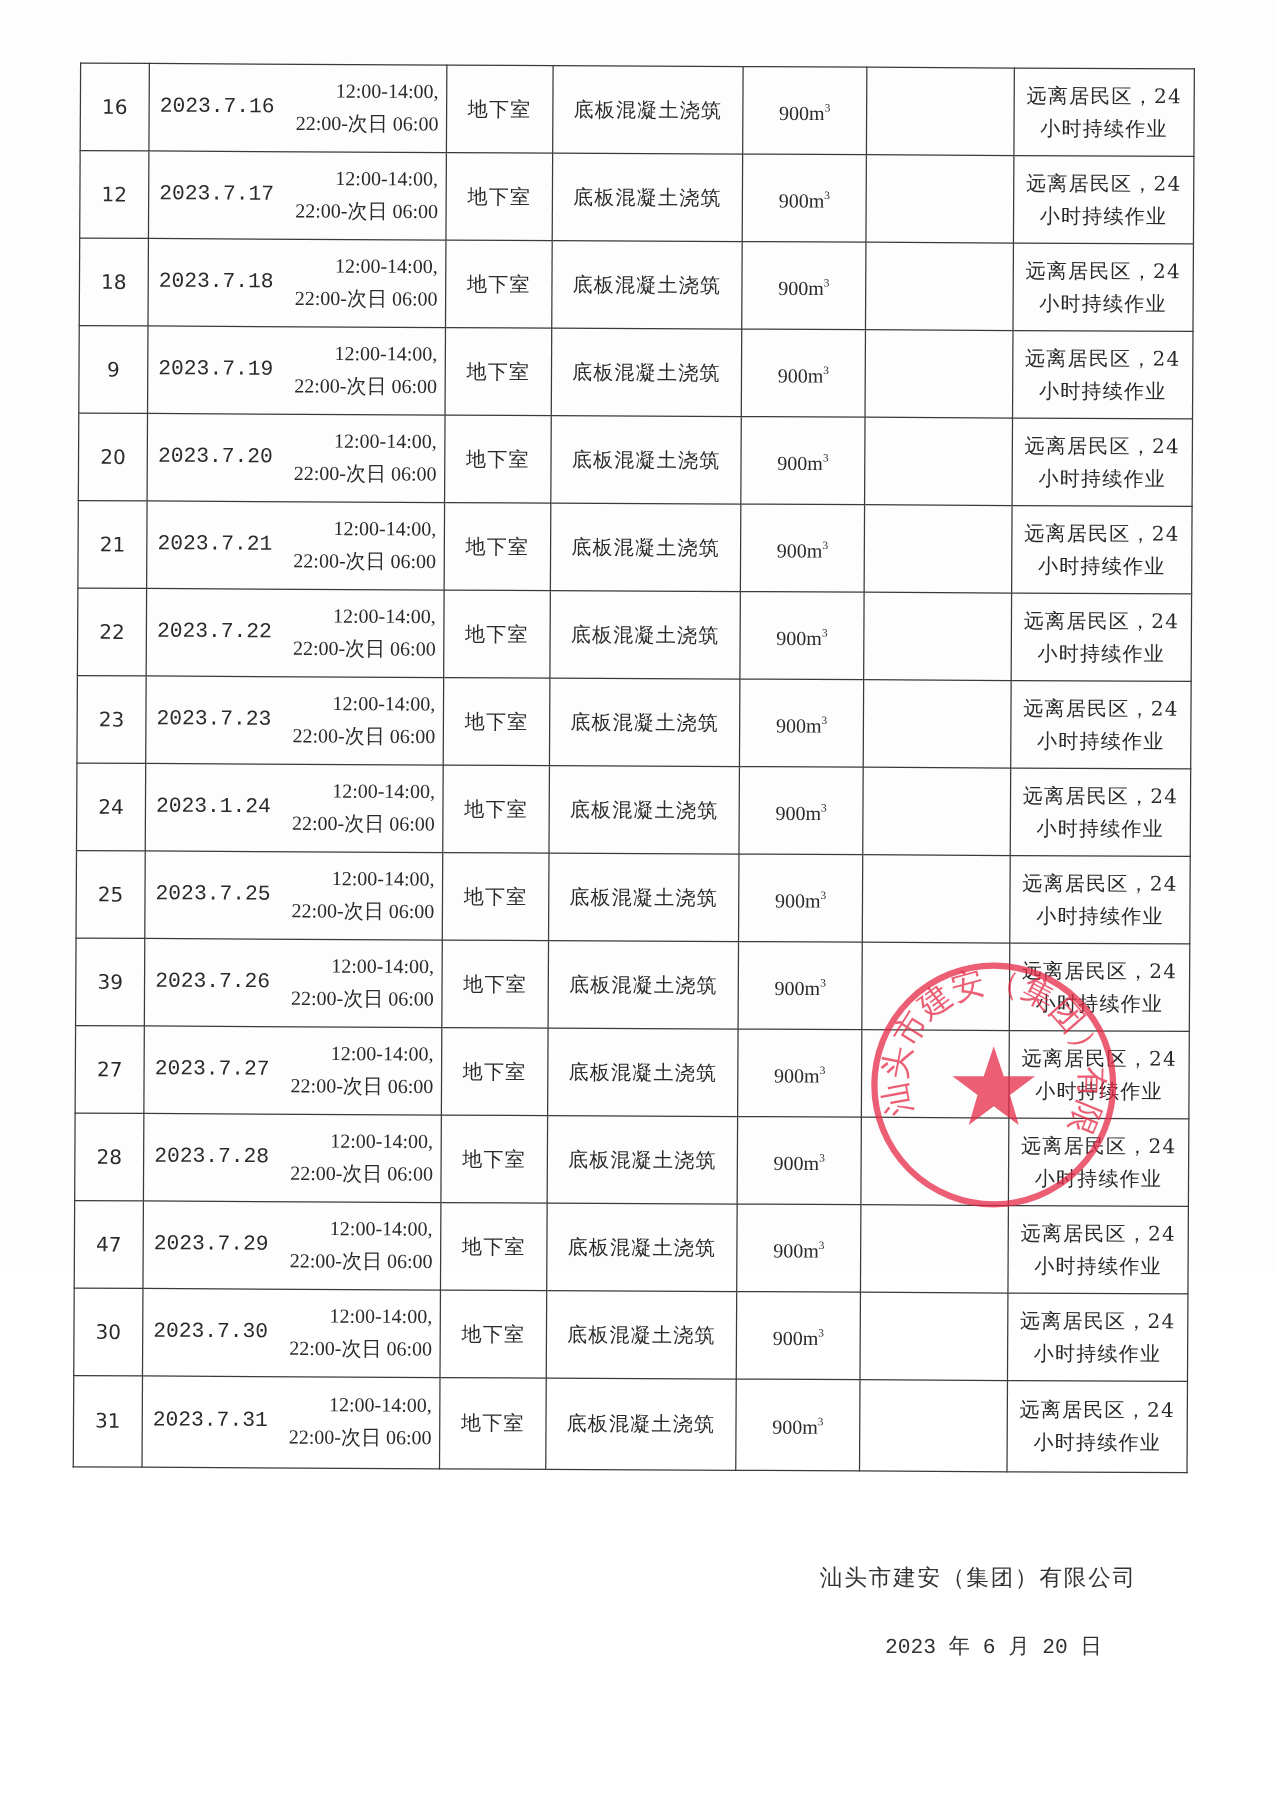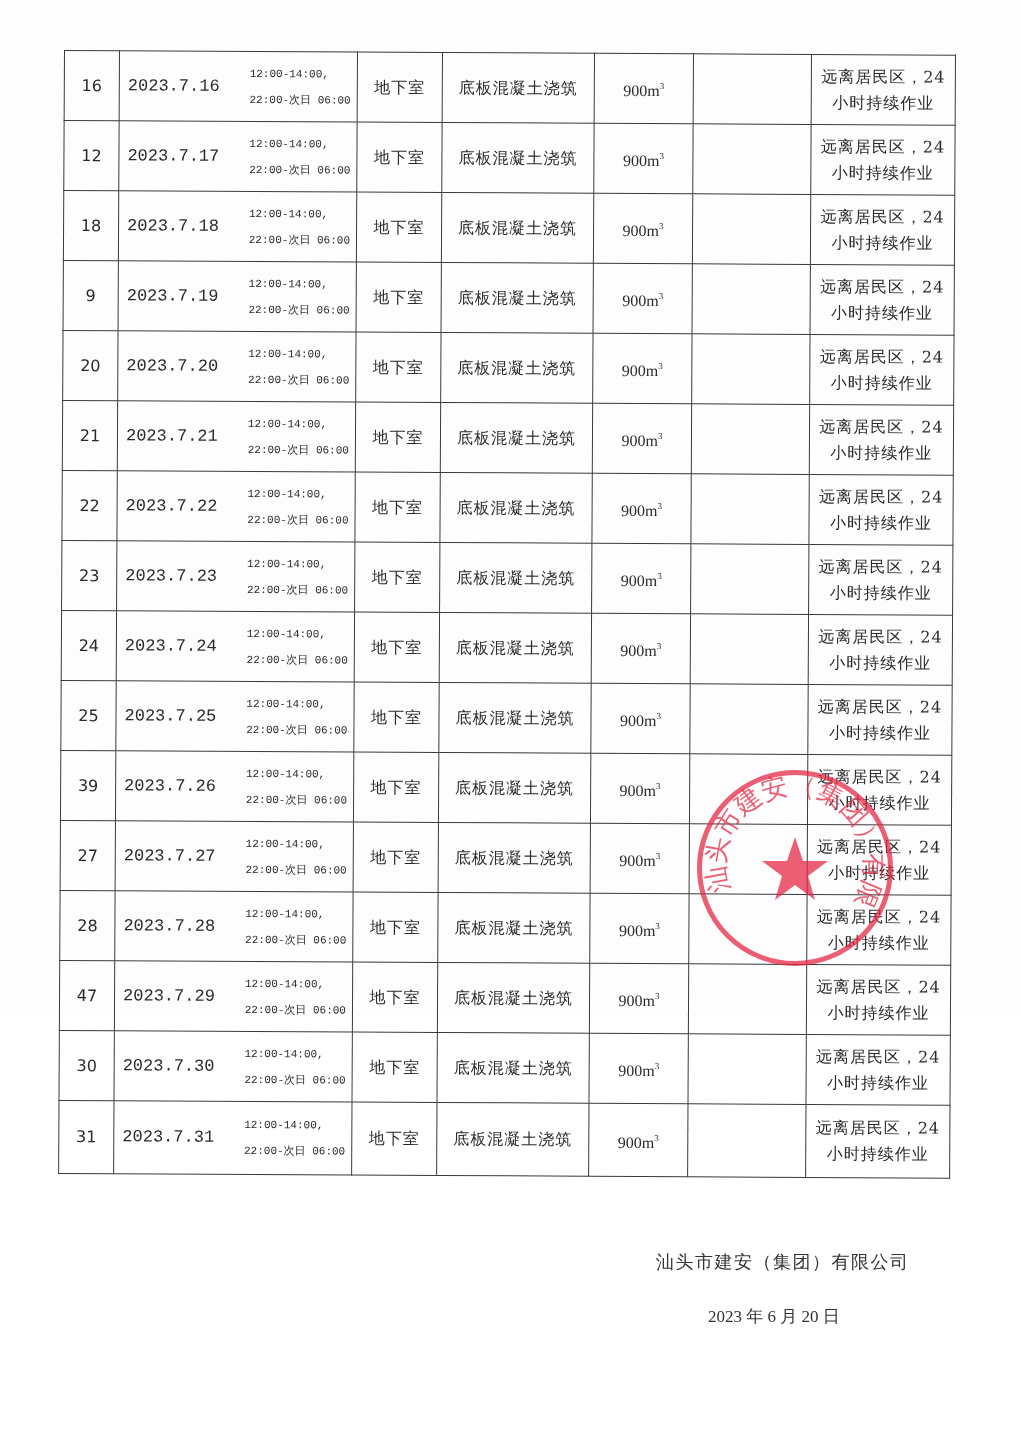--- a/index.html
+++ b/index.html
@@ -8,30 +8,30 @@
   .page { position: absolute; left: 0; top: 0; width: 1020px; height: 1016px; background: #fdfdfd; }
   table.sched { position: absolute; left: 64px; top: 50px; border-collapse: collapse;
                 transform: rotate(0.3deg); transform-origin: 0 0; }
   table.sched td { border: 1.3px solid #3a3a3a; height: 69px; padding: 0; text-align: center;
                    vertical-align: middle; font-size: 16px; line-height: 26px; color: #2a2a2a; }
   table.sched tr:last-child td { height: 72px; }
   td.c-no { width: 54px; font-family: "DejaVu Sans", "Liberation Sans", sans-serif; font-size: 16px; }
   td.c-dt { width: 237px; }
   td.c-dt .inner { display: flex; align-items: center; justify-content: space-between; padding: 0 6px 0 8px; }
   td.c-dt .date { font-family: Liberation Mono, monospace; font-size: 17px; }
-  td.c-dt .time { text-align: left; font-family: Liberation Mono, monospace; font-size: 11px; line-height: 26px; }
+  td.c-dt .time { text-align: right; font-family: Liberation Serif, serif; font-size: 16px; line-height: 26px; }
   td.c-loc { width: 84px; font-size: 18px; letter-spacing: 1px; }
   td.c-work { width: 151px; font-size: 18px; letter-spacing: 1px; margin-left: 40px; }
   td.c-vol { width: 98px; font-family: Liberation Serif, serif; font-size: 15px; }
   td.c-vol sup { font-size: 9px; vertical-align: 7px; }
   td.c-blank { width: 117px; }
   td.c-note { width: 143px; font-size: 16px; line-height: 26px; letter-spacing: 1px; }
   .footer-company { position: absolute; left: 656px; top: 1250px; font-family: "DejaVu Sans", sans-serif;
                     font-size: 18px; letter-spacing: 1.5px; color: #333; }
-  .footer-date { position: absolute; left: 708px; top: 1305px; font-family: Liberation Serif, serif;
+  .footer-date { position: absolute; left: 708px; top: 1305px; font-family: Liberation Mono, monospace;
                  font-size: 17px; color: #333; }
   .stamp { position: absolute; left: 697px; top: 770px; width: 196px; height: 196px; border-radius: 50%;
            border: 5px solid rgba(230, 40, 70, 0.75); box-sizing: border-box; pointer-events: none; }
   .stamp svg { position: absolute; left: 0; top: 0; }
 </style>
 </head>
 <body>
 
 <div class="page">
 
@@ -202,21 +202,21 @@
       <td class="c-note">
         <span>远离居民区，24</span><br>
         <span>小时持续作业</span>
       </td>
     </tr>
 
     <tr>
       <td class="c-no">24</td>
       <td class="c-dt">
         <div class="inner">
-          <span class="date">2023.7.24</span>
+          <span class="date">2023.1.24</span>
           <span class="time">
             <span>12:00-14:00,</span><br>
             <span>22:00-次日 06:00</span>
           </span>
         </div>
       </td>
       <td class="c-loc">地下室</td>
       <td class="c-work">底板混凝土浇筑</td>
       <td class="c-vol"><span>900m</span><sup>3</sup></td>
       <td class="c-blank"></td>

